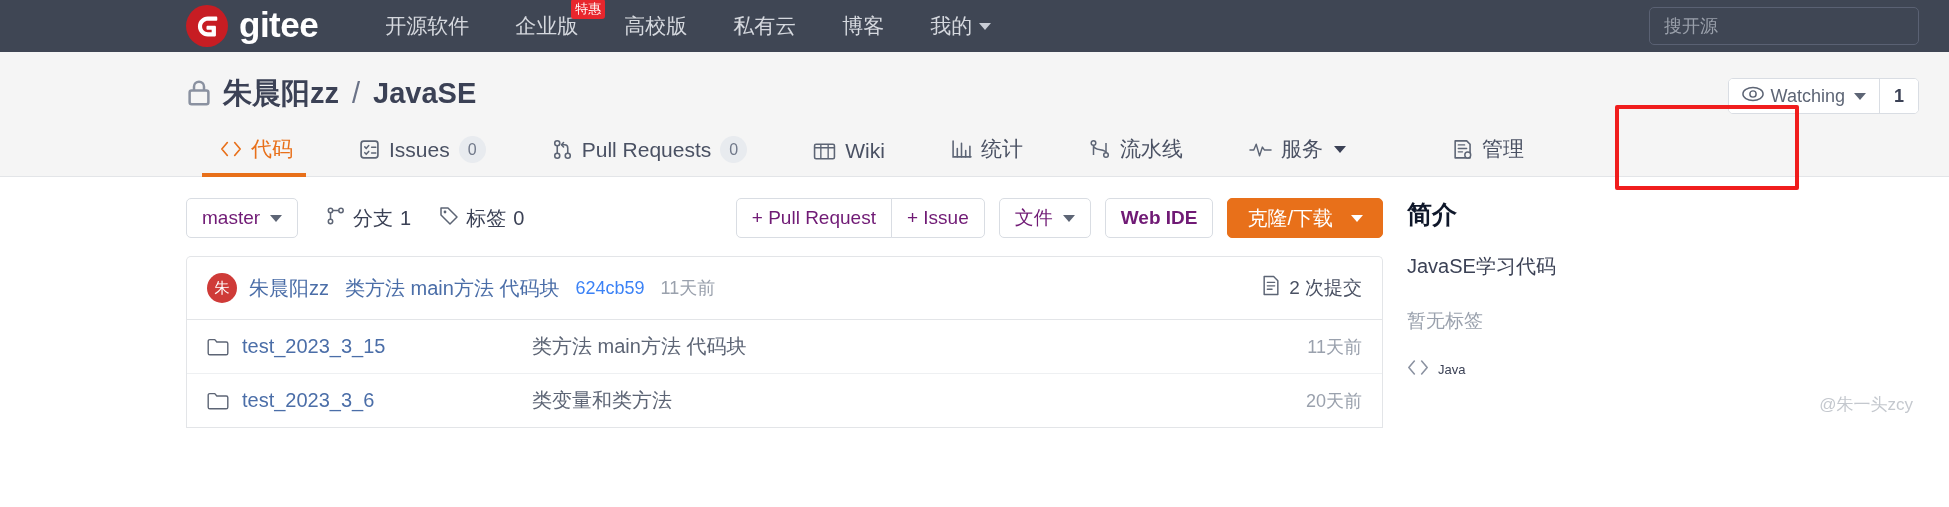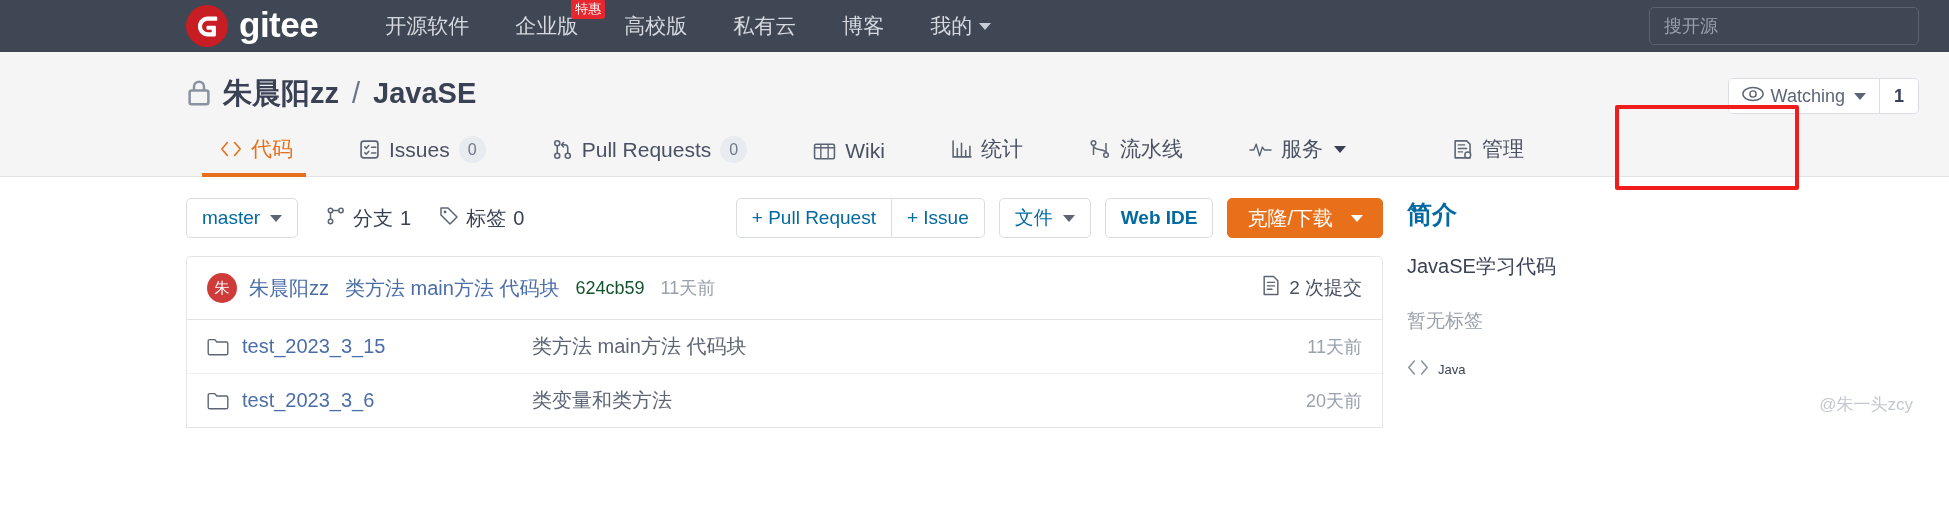--- a/index.html
+++ b/index.html
@@ -153,21 +153,21 @@
   }
   .toolbar {
     display:flex; align-items:center;
     padding:21px 0 18px 0;
   }
   .btn {
     height:40px;
     display:inline-flex; align-items:center; gap:7px;
     padding:0 15px;
     border:1px solid #d9dde3; border-radius:5px;
-    background:#fff; color:#0369a1;
+    background:#fff; color:#701a75;
     font-size:19px; cursor:pointer;
     white-space:nowrap;
     font-family:"Liberation Sans", sans-serif;
   }
   .btn-dd-caret {
     width:0; height:0;
     border-left:6px solid transparent;
     border-right:6px solid transparent;
     border-top:7px solid #5d6575;
     margin-left:3px;
@@ -202,21 +202,21 @@
     margin-right:0;
   }
   .avatar {
     width:30px; height:30px; border-radius:50%;
     background:#cf3b38; color:#fff;
     display:flex; align-items:center; justify-content:center;
     font-size:15px; margin-right:12px; flex:none;
   }
   .commit-author { font-size:20px; color:#4b6ea8; margin-right:16px; cursor:pointer; }
   .commit-msg { font-size:20px; color:#4b6ea8; margin-right:16px; cursor:pointer; }
-  .commit-sha { font-size:18px; color:#14532d; margin-right:16px; cursor:pointer; }
+  .commit-sha { font-size:18px; color:#3b82f6; margin-right:16px; cursor:pointer; }
   .commit-time { font-size:18px; color:#9aa1ad; }
   .commit-right {
     margin-left:auto;
     display:flex; align-items:center; gap:8px;
     font-size:19px; color:#4a5163; cursor:pointer;
   }
 
   
   .file-table {
     border:1px solid #e3e5e8;
@@ -237,21 +237,21 @@
   .file-msg { font-size:20px; color:#5d6575; flex:1; }
   .file-time { font-size:18px; color:#9aa1ad; text-align:right; }
 
   
   .side-col {
     flex:1;
     padding:21px 30px 0 24px;
     background:#fff;
   }
   .side-title {
-    font-size:25px; font-weight:700; color:#0369a1;
+    font-size:25px; font-weight:700; color:#0f172a;
     margin:0 0 22px 0;
   }
   .side-desc { font-size:20px; color:#3b4155; margin-bottom:28px; }
   .side-sub { font-size:19px; color:#9aa1ad; margin-bottom:26px; }
   .side-lang {
     display:flex; align-items:center; gap:9px;
     font-size:13px; color:#5d6575;
   }
   .lang-name { color:#3b4155; }
 

